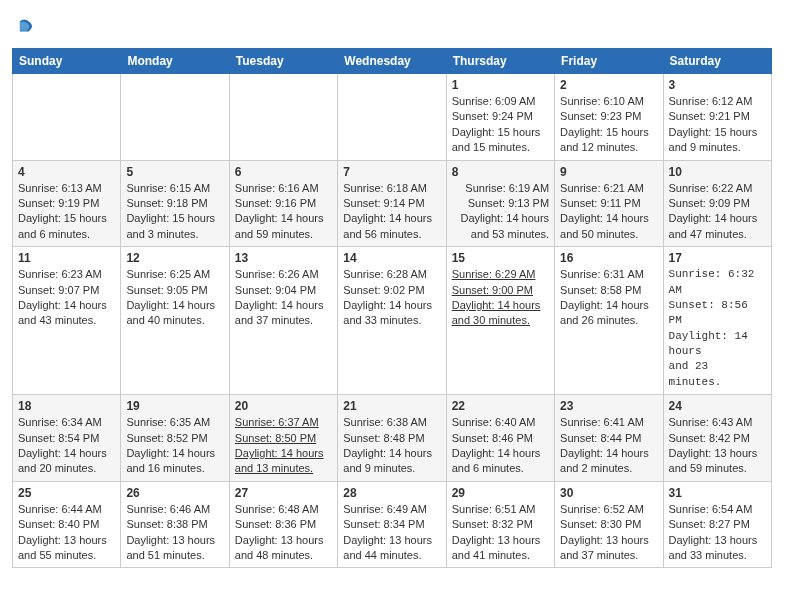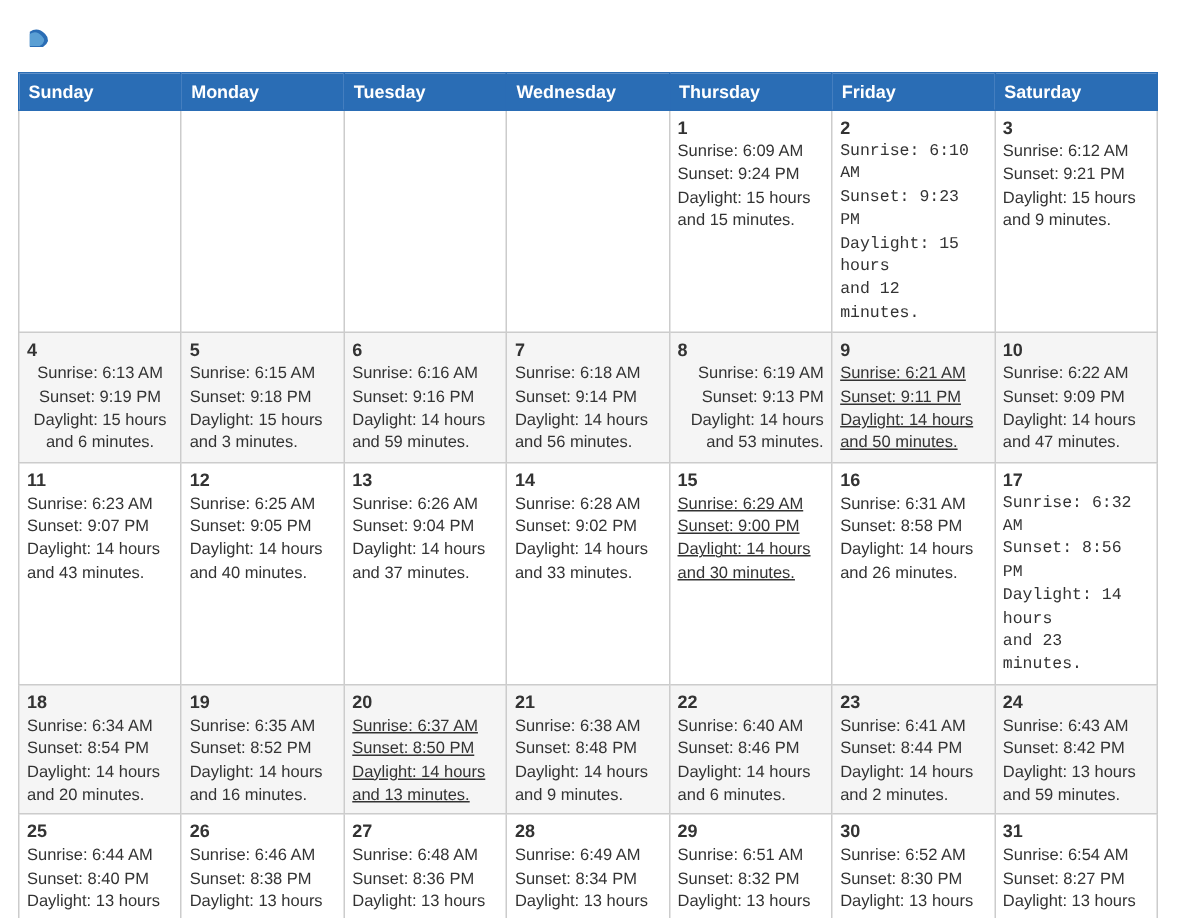--- a/index.html
+++ b/index.html
@@ -139,37 +139,37 @@
           <td class="empty-cell"></td>
           <td>
             <span class="day-num">1</span>
             <div class="day-info" style="white-space: pre-line;">Sunrise: 6:09 AM
 Sunset: 9:24 PM
 Daylight: 15 hours
 and 15 minutes.</div>
           </td>
           <td>
             <span class="day-num">2</span>
-            <div class="day-info" style="white-space: pre-line; font-family: Liberation Mono, monospace;">Sunrise: 6:10 AM
+            <div class="day-info" style="white-space: pre-line;">Sunrise: 6:10 AM
 Sunset: 9:23 PM
 Daylight: 15 hours
 and 12 minutes.</div>
           </td>
           <td>
             <span class="day-num">3</span>
             <div class="day-info" style="white-space: pre-line;">Sunrise: 6:12 AM
 Sunset: 9:21 PM
 Daylight: 15 hours
 and 9 minutes.</div>
           </td>
         </tr>
         <tr class="row-even">
           <td>
             <span class="day-num">4</span>
-            <div class="day-info" style="white-space: pre-line; text-align: center;">Sunrise: 6:13 AM
+            <div class="day-info" style="white-space: pre-line;">Sunrise: 6:13 AM
 Sunset: 9:19 PM
 Daylight: 15 hours
 and 6 minutes.</div>
           </td>
           <td>
             <span class="day-num">5</span>
             <div class="day-info" style="white-space: pre-line;">Sunrise: 6:15 AM
 Sunset: 9:18 PM
 Daylight: 15 hours
 and 3 minutes.</div>
@@ -190,21 +190,21 @@
           </td>
           <td>
             <span class="day-num">8</span>
             <div class="day-info" style="white-space: pre-line; text-align: right;">Sunrise: 6:19 AM
 Sunset: 9:13 PM
 Daylight: 14 hours
 and 53 minutes.</div>
           </td>
           <td>
             <span class="day-num">9</span>
-            <div class="day-info" style="white-space: pre-line; text-decoration: underline;">Sunrise: 6:21 AM
+            <div class="day-info" style="white-space: pre-line;">Sunrise: 6:21 AM
 Sunset: 9:11 PM
 Daylight: 14 hours
 and 50 minutes.</div>
           </td>
           <td>
             <span class="day-num">10</span>
             <div class="day-info" style="white-space: pre-line;">Sunrise: 6:22 AM
 Sunset: 9:09 PM
 Daylight: 14 hours
 and 47 minutes.</div>

